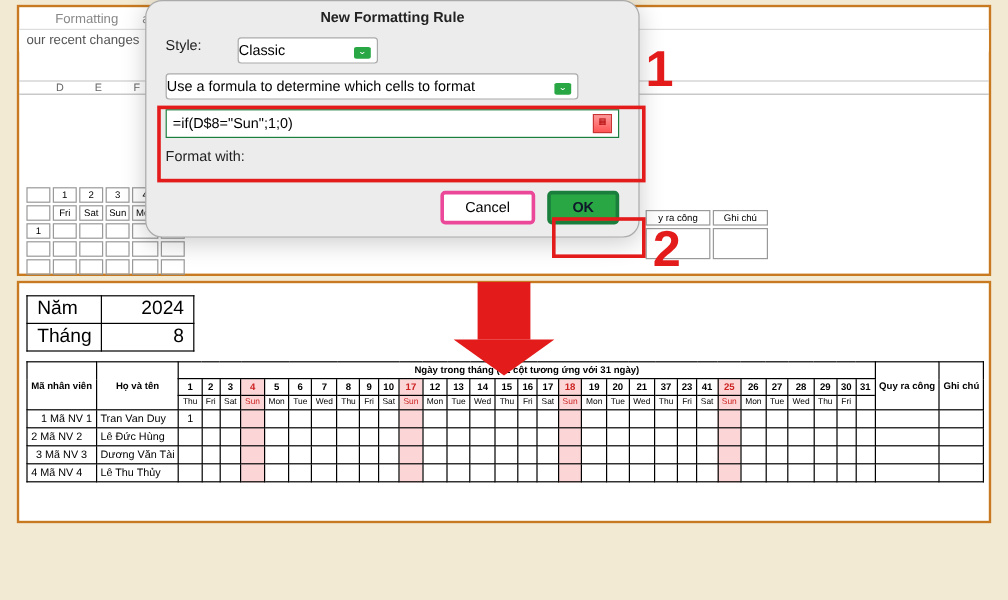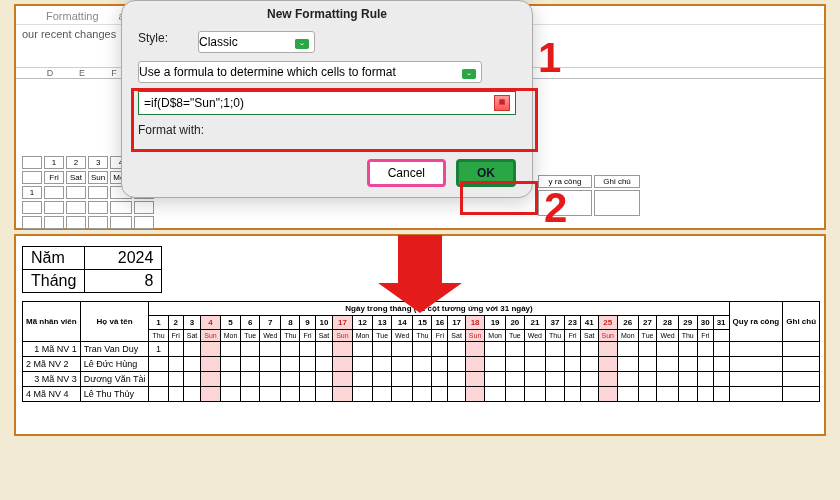--- a/index.html
+++ b/index.html
@@ -324,21 +324,21 @@
           <td></td>
           <td></td>
           <td></td>
           <td></td>
           <td></td>
           <td></td>
           <td></td>
           <td></td>
         </tr>
         <tr>
-          <td style="text-align:right">3 Mã NV 3</td>
+          <td style="text-align:center">3 Mã NV 3</td>
           <td style="text-align:left">Dương Văn Tài</td>
           <td></td>
           <td></td>
           <td></td>
           <td class="red-cell"></td>
           <td></td>
           <td></td>
           <td></td>
           <td></td>
           <td></td>

